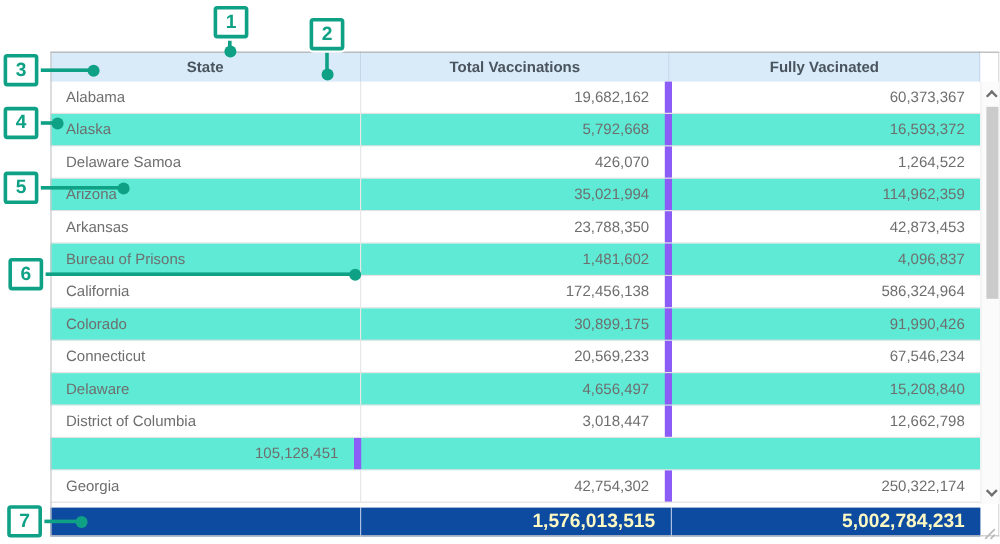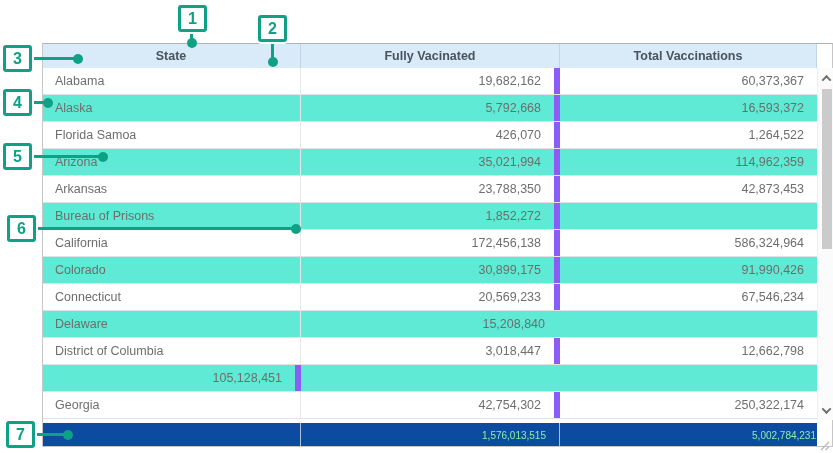--- a/index.html
+++ b/index.html
@@ -21,24 +21,24 @@
   .tbody{width:775px;}
   .trow{display:flex;height:27px;background:#ffffff;border-bottom:1px solid #e2e2e2;}
   .trow.alt{background:#5eead4;}
   .cell{font-size:12.5px;color:#6e6e6e;display:flex;align-items:center;overflow:hidden;white-space:nowrap;}
   .c1{width:259px;padding-left:13px;border-right:1px solid #e7e7e7;}
   .c2{width:259px;padding-right:13px;justify-content:flex-end;border-right:6px solid #8b5cf6;}
   .c3{width:257px;padding-right:13px;justify-content:flex-end;}
   .tleft{justify-content:flex-start;}
 
   .tfoot{position:absolute;left:0;top:380px;width:775px;height:24px;display:flex;background:#0d4ba1;z-index:4;}
-  .fcell{color:#86efac;font-size:10px;font-weight:normal;display:flex;align-items:center;}
+  .fcell{color:#fef9c3;font-size:16px;font-weight:bold;display:flex;align-items:center;}
   .fc1{width:259px;border-right:1px solid rgba(255,255,255,0.65);}
   .fc2{width:259px;justify-content:flex-end;padding-right:13px;border-right:1px solid rgba(255,255,255,0.65);}
-  .fc3{width:257px;justify-content:flex-end;padding-right:1px;}
+  .fc3{width:257px;justify-content:flex-end;padding-right:13px;}
 
   
   .vscroll{position:absolute;left:817px;top:68px;width:16px;height:352px;background:#fbfbfb;border-left:1px solid #efefef;z-index:6;}
   .sbtn{position:absolute;left:0;width:16px;height:16px;display:flex;align-items:center;justify-content:center;}
   .sbtn.up{top:2px;} .sbtn.down{bottom:2px;}
   .chev{width:7px;height:7px;border-left:2px solid #6f6f6f;border-top:2px solid #6f6f6f;}
   .chev.u{transform:rotate(45deg) translate(1px,1px);}
   .chev.d{transform:rotate(225deg) translate(1px,1px);}
   .sthumb{position:absolute;left:4px;top:21px;width:10px;height:160px;background:#cbcbcb;}
   .grip{position:absolute;left:819px;top:437px;z-index:6;}
@@ -60,72 +60,74 @@
 </style>
 </head>
 <body>
 
 <div class="canvas">
 
   <div class="table-wrap">
 
     <div class="thead">
       <div class="hcell hc1">State</div>
+      <div class="hcell hc3">Total Vaccinations</div>
       <div class="hcell hc2">Fully Vacinated</div>
-      <div class="hcell hc3">Total Vaccinations</div>
       <div class="hspacer"></div>
     </div>
 
     <div class="tbody">
         <div class="trow">
           <div class="cell c1 tleft">Alabama</div>
           <div class="cell c2">19,682,162</div>
           <div class="cell c3">60,373,367</div>
         </div>
         <div class="trow alt">
           <div class="cell c1 tleft">Alaska</div>
           <div class="cell c2">5,792,668</div>
           <div class="cell c3">16,593,372</div>
         </div>
         <div class="trow">
-          <div class="cell c1 tleft">Florida Samoa</div>
+          <div class="cell c1 tleft">Delaware Samoa</div>
           <div class="cell c2">426,070</div>
           <div class="cell c3">1,264,522</div>
         </div>
         <div class="trow alt">
           <div class="cell c1 tleft">Arizona</div>
           <div class="cell c2">35,021,994</div>
           <div class="cell c3">114,962,359</div>
         </div>
         <div class="trow">
           <div class="cell c1 tleft">Arkansas</div>
           <div class="cell c2">23,788,350</div>
           <div class="cell c3">42,873,453</div>
         </div>
         <div class="trow alt">
           <div class="cell c1 tleft">Bureau of Prisons</div>
-          <div class="cell c2">1,852,272</div>
+          <div class="cell c2">1,481,602</div>
+          <div class="cell c3">4,096,837</div>
         </div>
         <div class="trow">
           <div class="cell c1 tleft">California</div>
           <div class="cell c2">172,456,138</div>
           <div class="cell c3">586,324,964</div>
         </div>
         <div class="trow alt">
           <div class="cell c1 tleft">Colorado</div>
           <div class="cell c2">30,899,175</div>
           <div class="cell c3">91,990,426</div>
         </div>
         <div class="trow">
           <div class="cell c1 tleft">Connecticut</div>
           <div class="cell c2">20,569,233</div>
           <div class="cell c3">67,546,234</div>
         </div>
         <div class="trow alt">
           <div class="cell c1 tleft">Delaware</div>
+          <div class="cell c2">4,656,497</div>
           <div class="cell c3">15,208,840</div>
         </div>
         <div class="trow">
           <div class="cell c1 tleft">District of Columbia</div>
           <div class="cell c2">3,018,447</div>
           <div class="cell c3">12,662,798</div>
         </div>
         <div class="trow alt">
           <div class="cell c2">105,128,451</div>
         </div>

